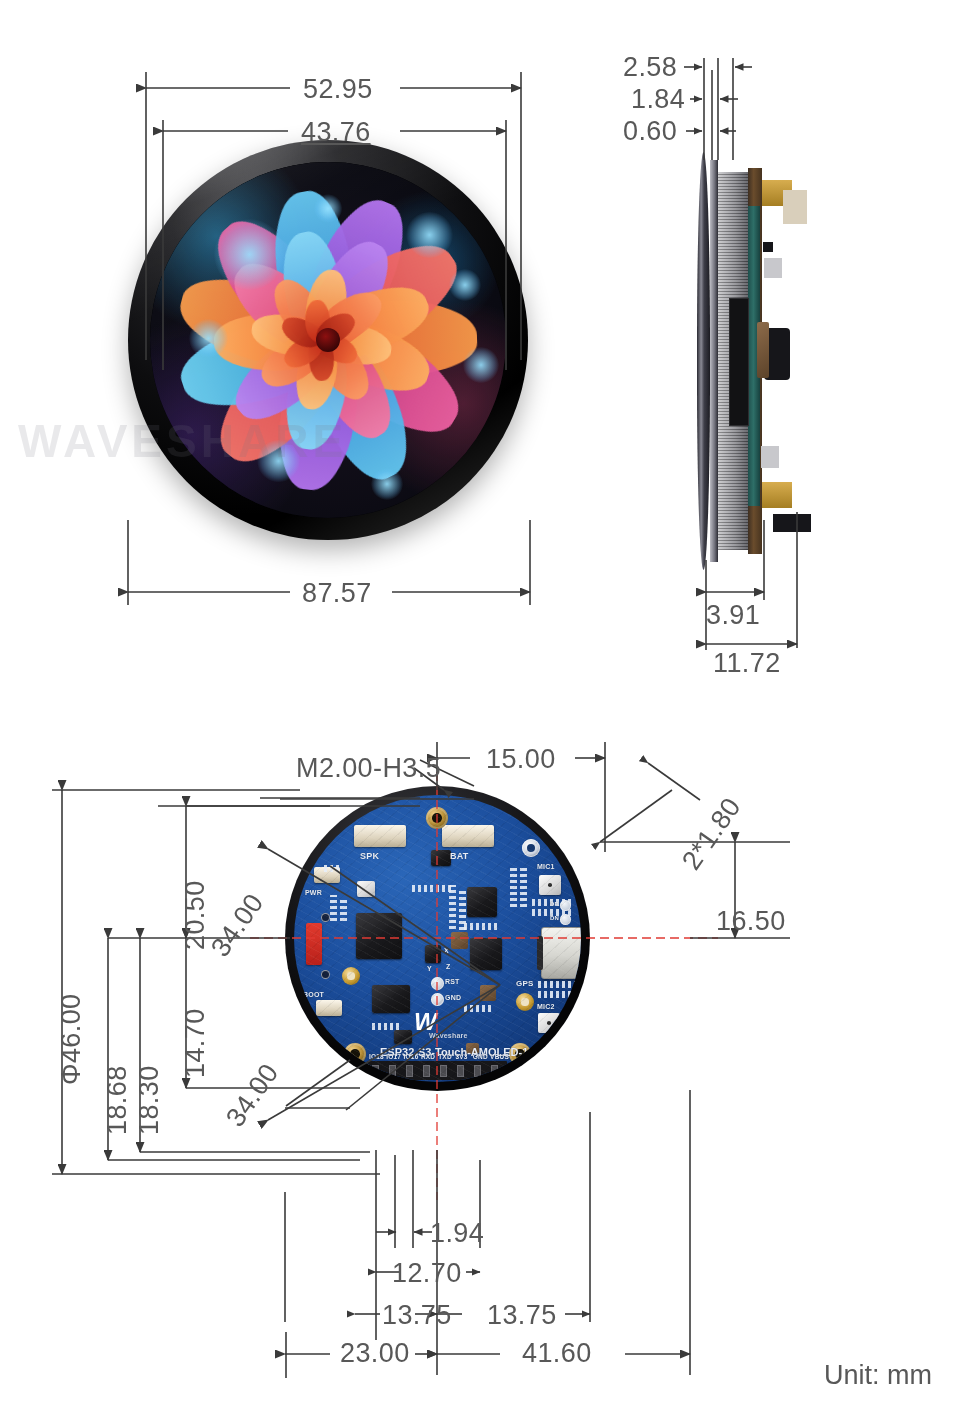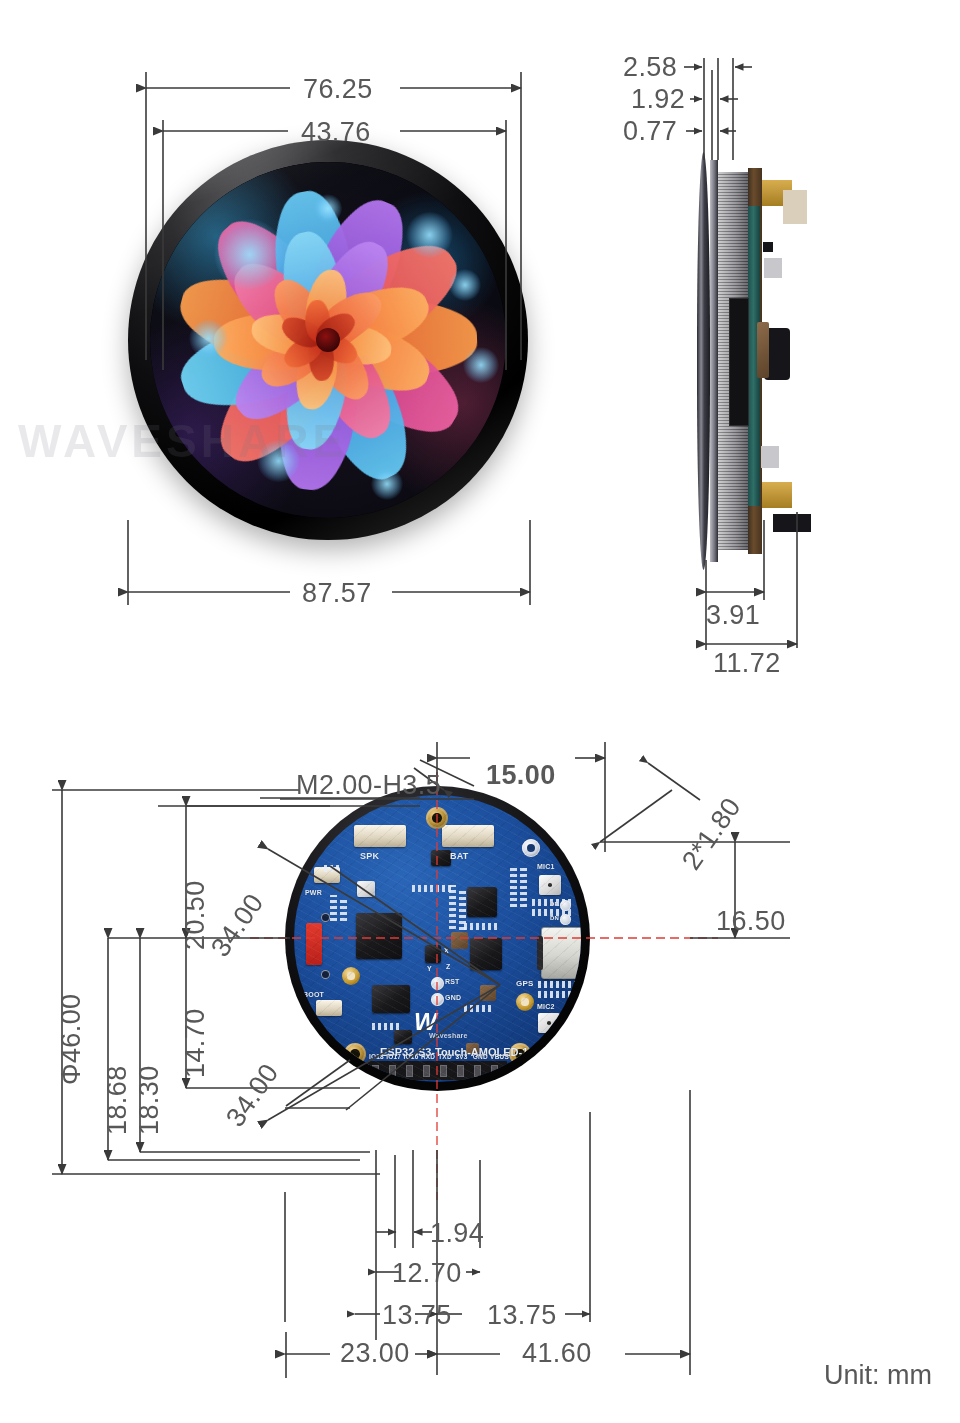--- a/index.html
+++ b/index.html
@@ -614,43 +614,43 @@
       <line x1="474" y1="786" x2="420" y2="760"></line>
       <line x1="420" y1="798" x2="260" y2="798"></line>
       <line x1="474" y1="799" x2="280" y2="799"></line>
       <line x1="444" y1="790" x2="414" y2="768" marker-start="url(#ahs)"></line>
 
       <line x1="285" y1="1108" x2="350" y2="1108"></line>
       <line x1="350" y1="1060" x2="286" y2="1106"></line>
     </g>
   </svg>
 
-  <div class="dimtext" style="left:303px; top:74px;">76.25</div>
-  <div class="dimtext" style="left:301px; top:117px;">43.76</div>
+  <div class="dimtext" style="left:303px; top:74px;">52.95</div>
+  <div class="dimtext" style="left:301px; top:117px;text-decoration:underline;">43.76</div>
   <div class="dimtext" style="left:302px; top:578px;">87.57</div>
 
   <div class="dimtext" style="left:623px; top:52px;">2.58</div>
-  <div class="dimtext" style="left:631px; top:84px;">1.92</div>
-  <div class="dimtext" style="left:623px; top:116px;">0.77</div>
+  <div class="dimtext" style="left:631px; top:84px;">1.84</div>
+  <div class="dimtext" style="left:623px; top:116px;">0.60</div>
   <div class="dimtext" style="left:706px; top:600px;">3.91</div>
   <div class="dimtext" style="left:713px; top:648px;">11.72</div>
 
   <div class="dimtext rot90" style="left:56px; top:1085px;">Φ46.00</div>
   <div class="dimtext rot90" style="left:102px; top:1135px;">18.68</div>
   <div class="dimtext rot90" style="left:134px; top:1135px;">18.30</div>
   <div class="dimtext rot90" style="left:180px; top:1078px;">14.70</div>
   <div class="dimtext rot90" style="left:180px; top:950px;">20.50</div>
   <div class="dimtext rot45" style="left:205px; top:945px;">34.00</div>
   <div class="dimtext rot45b" style="left:220px; top:1115px;">34.00</div>
   <div class="dimtext" style="left:702px; top:906px;margin-left:14px;">16.50</div>
-  <div class="dimtext" style="left:486px; top:760px;font-weight:bold;">15.00</div>
+  <div class="dimtext" style="left:486px; top:744px;">15.00</div>
   <div class="dimtext" style="left:430px; top:1218px;">1.94</div>
   <div class="dimtext" style="left:392px; top:1258px;">12.70</div>
   <div class="dimtext" style="left:382px; top:1300px;">13.75</div>
   <div class="dimtext" style="left:487px; top:1300px;">13.75</div>
   <div class="dimtext" style="left:340px; top:1338px;">23.00</div>
   <div class="dimtext" style="left:522px; top:1338px;">41.60</div>
 
-  <div class="dimtext" style="left:296px; top:770px;">M2.00-H3.5</div>
+  <div class="dimtext" style="left:296px; top:753px;">M2.00-H3.5</div>
   <div class="dimtext rot45" style="left:676px; top:858px;">2*1.80</div>
 
   <div class="unit">Unit: mm</div>
 </div>
 
 </body></html>

